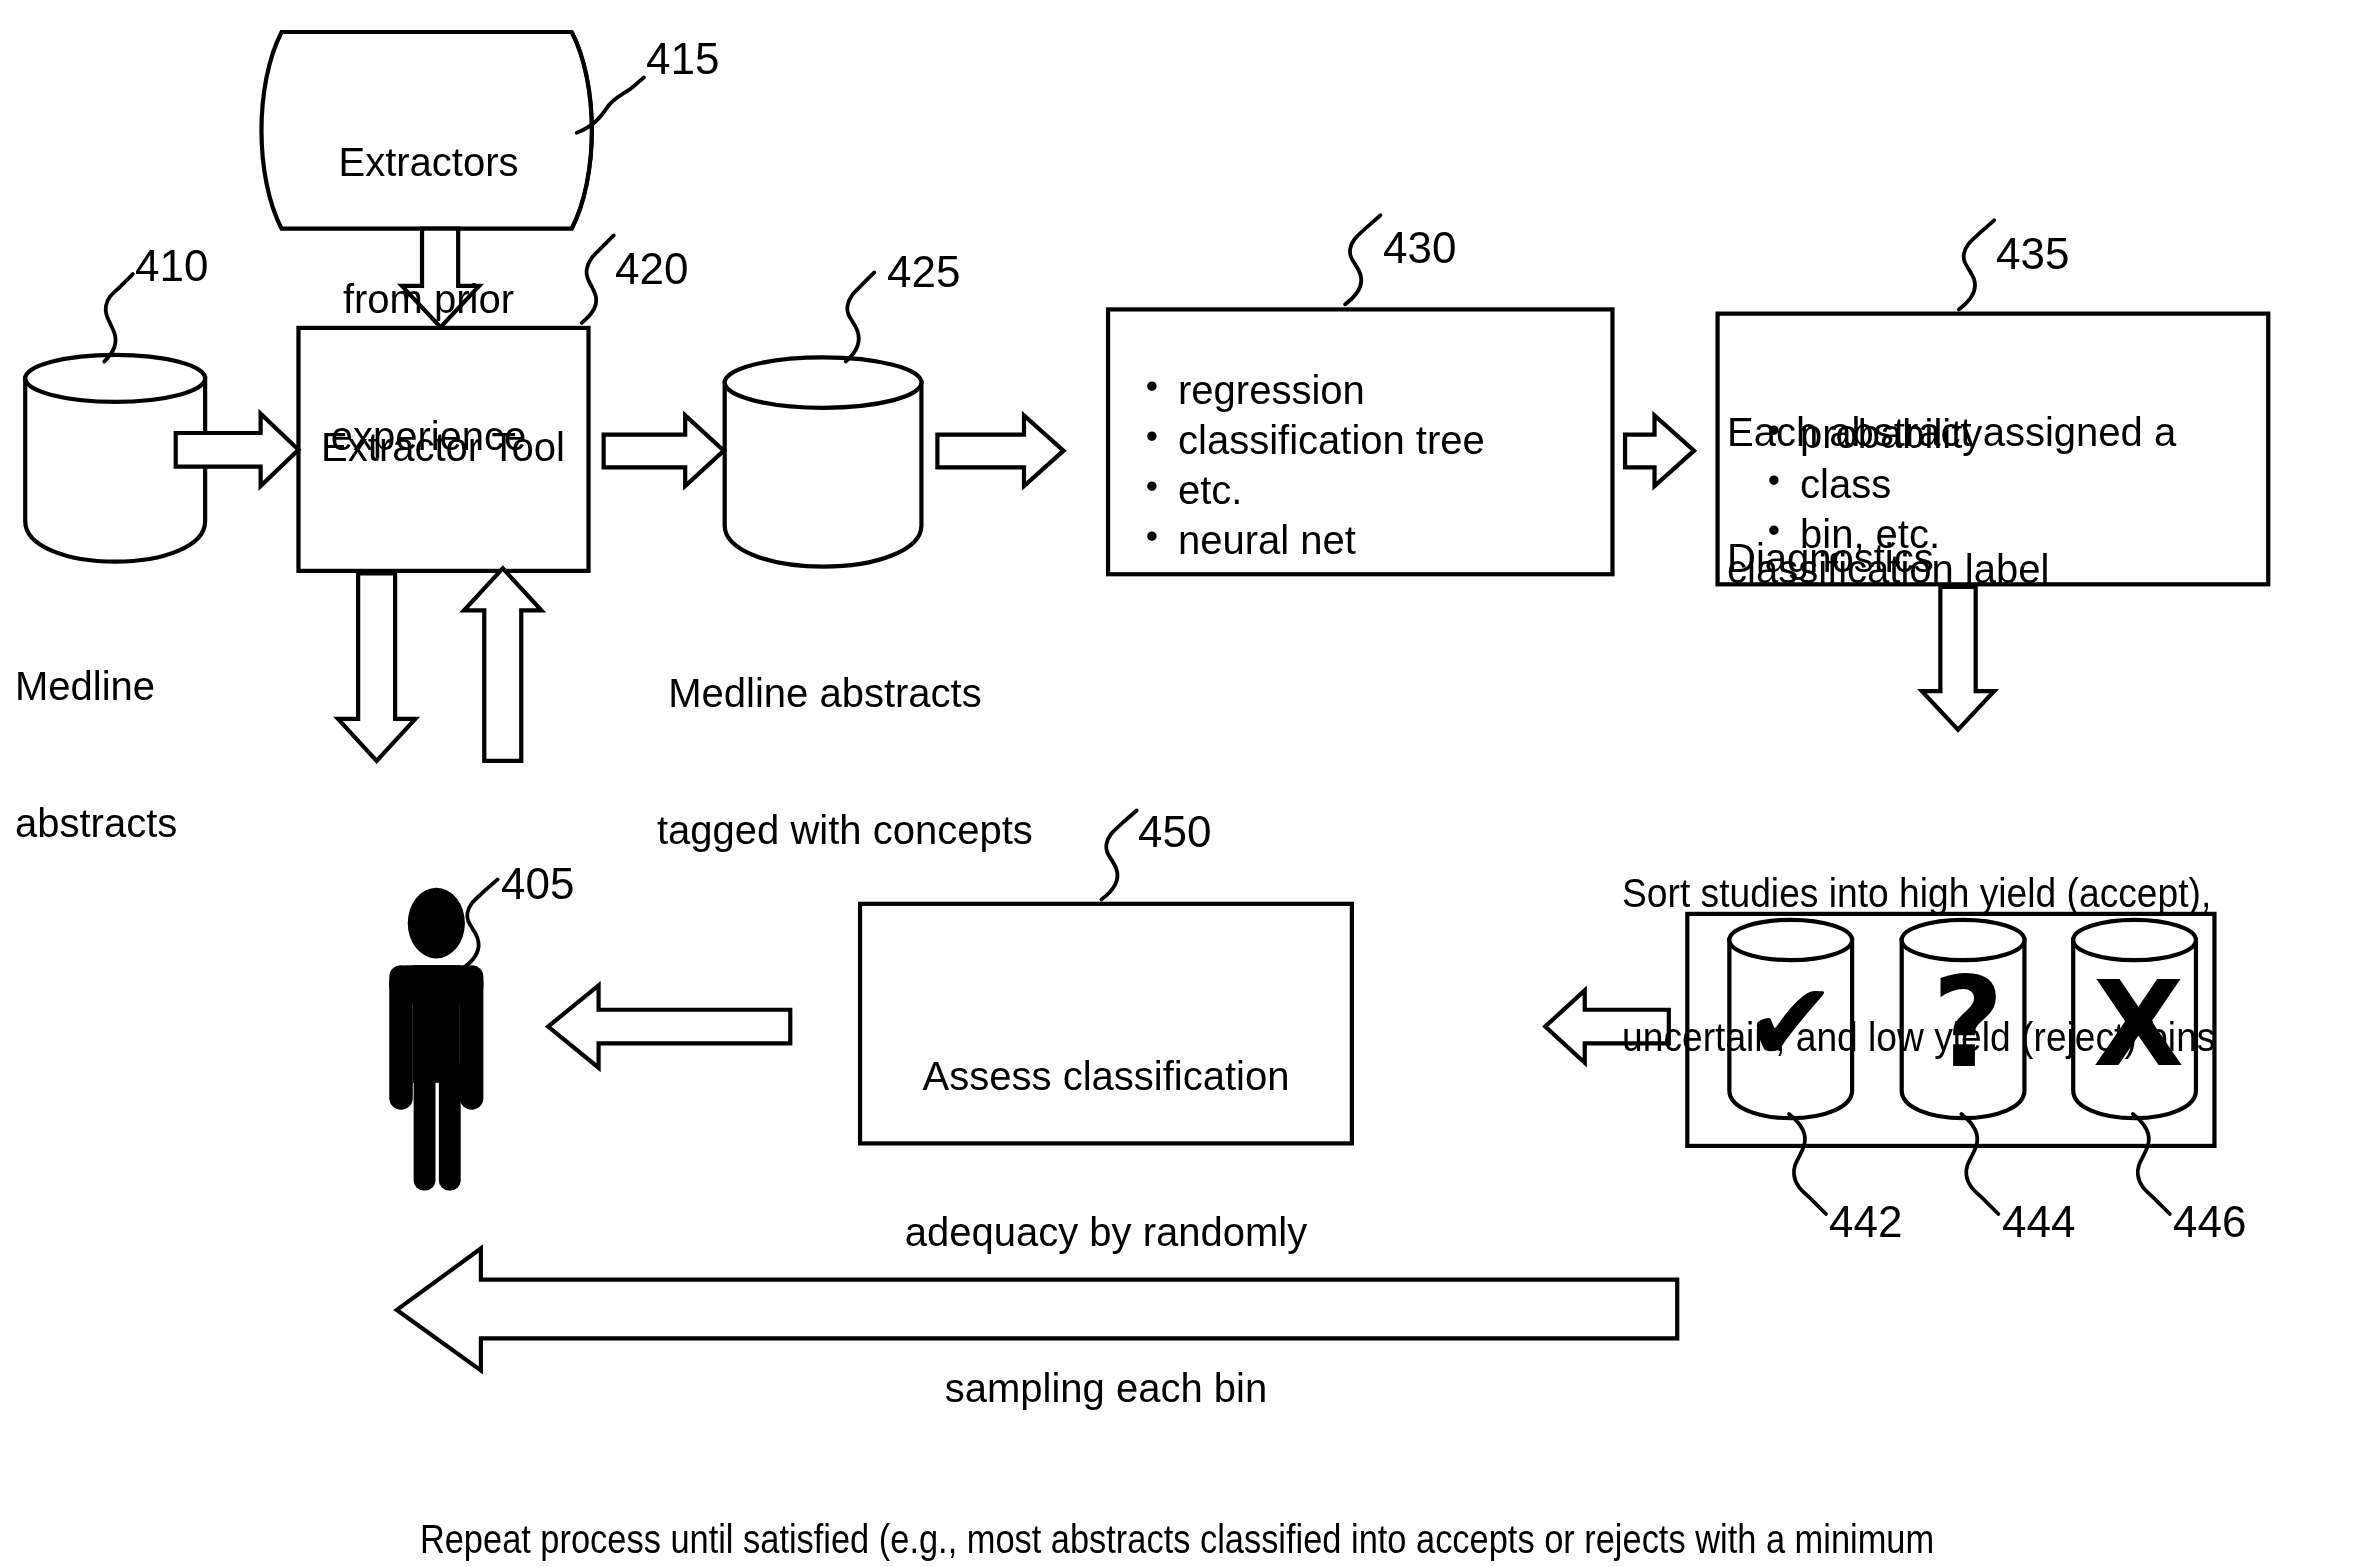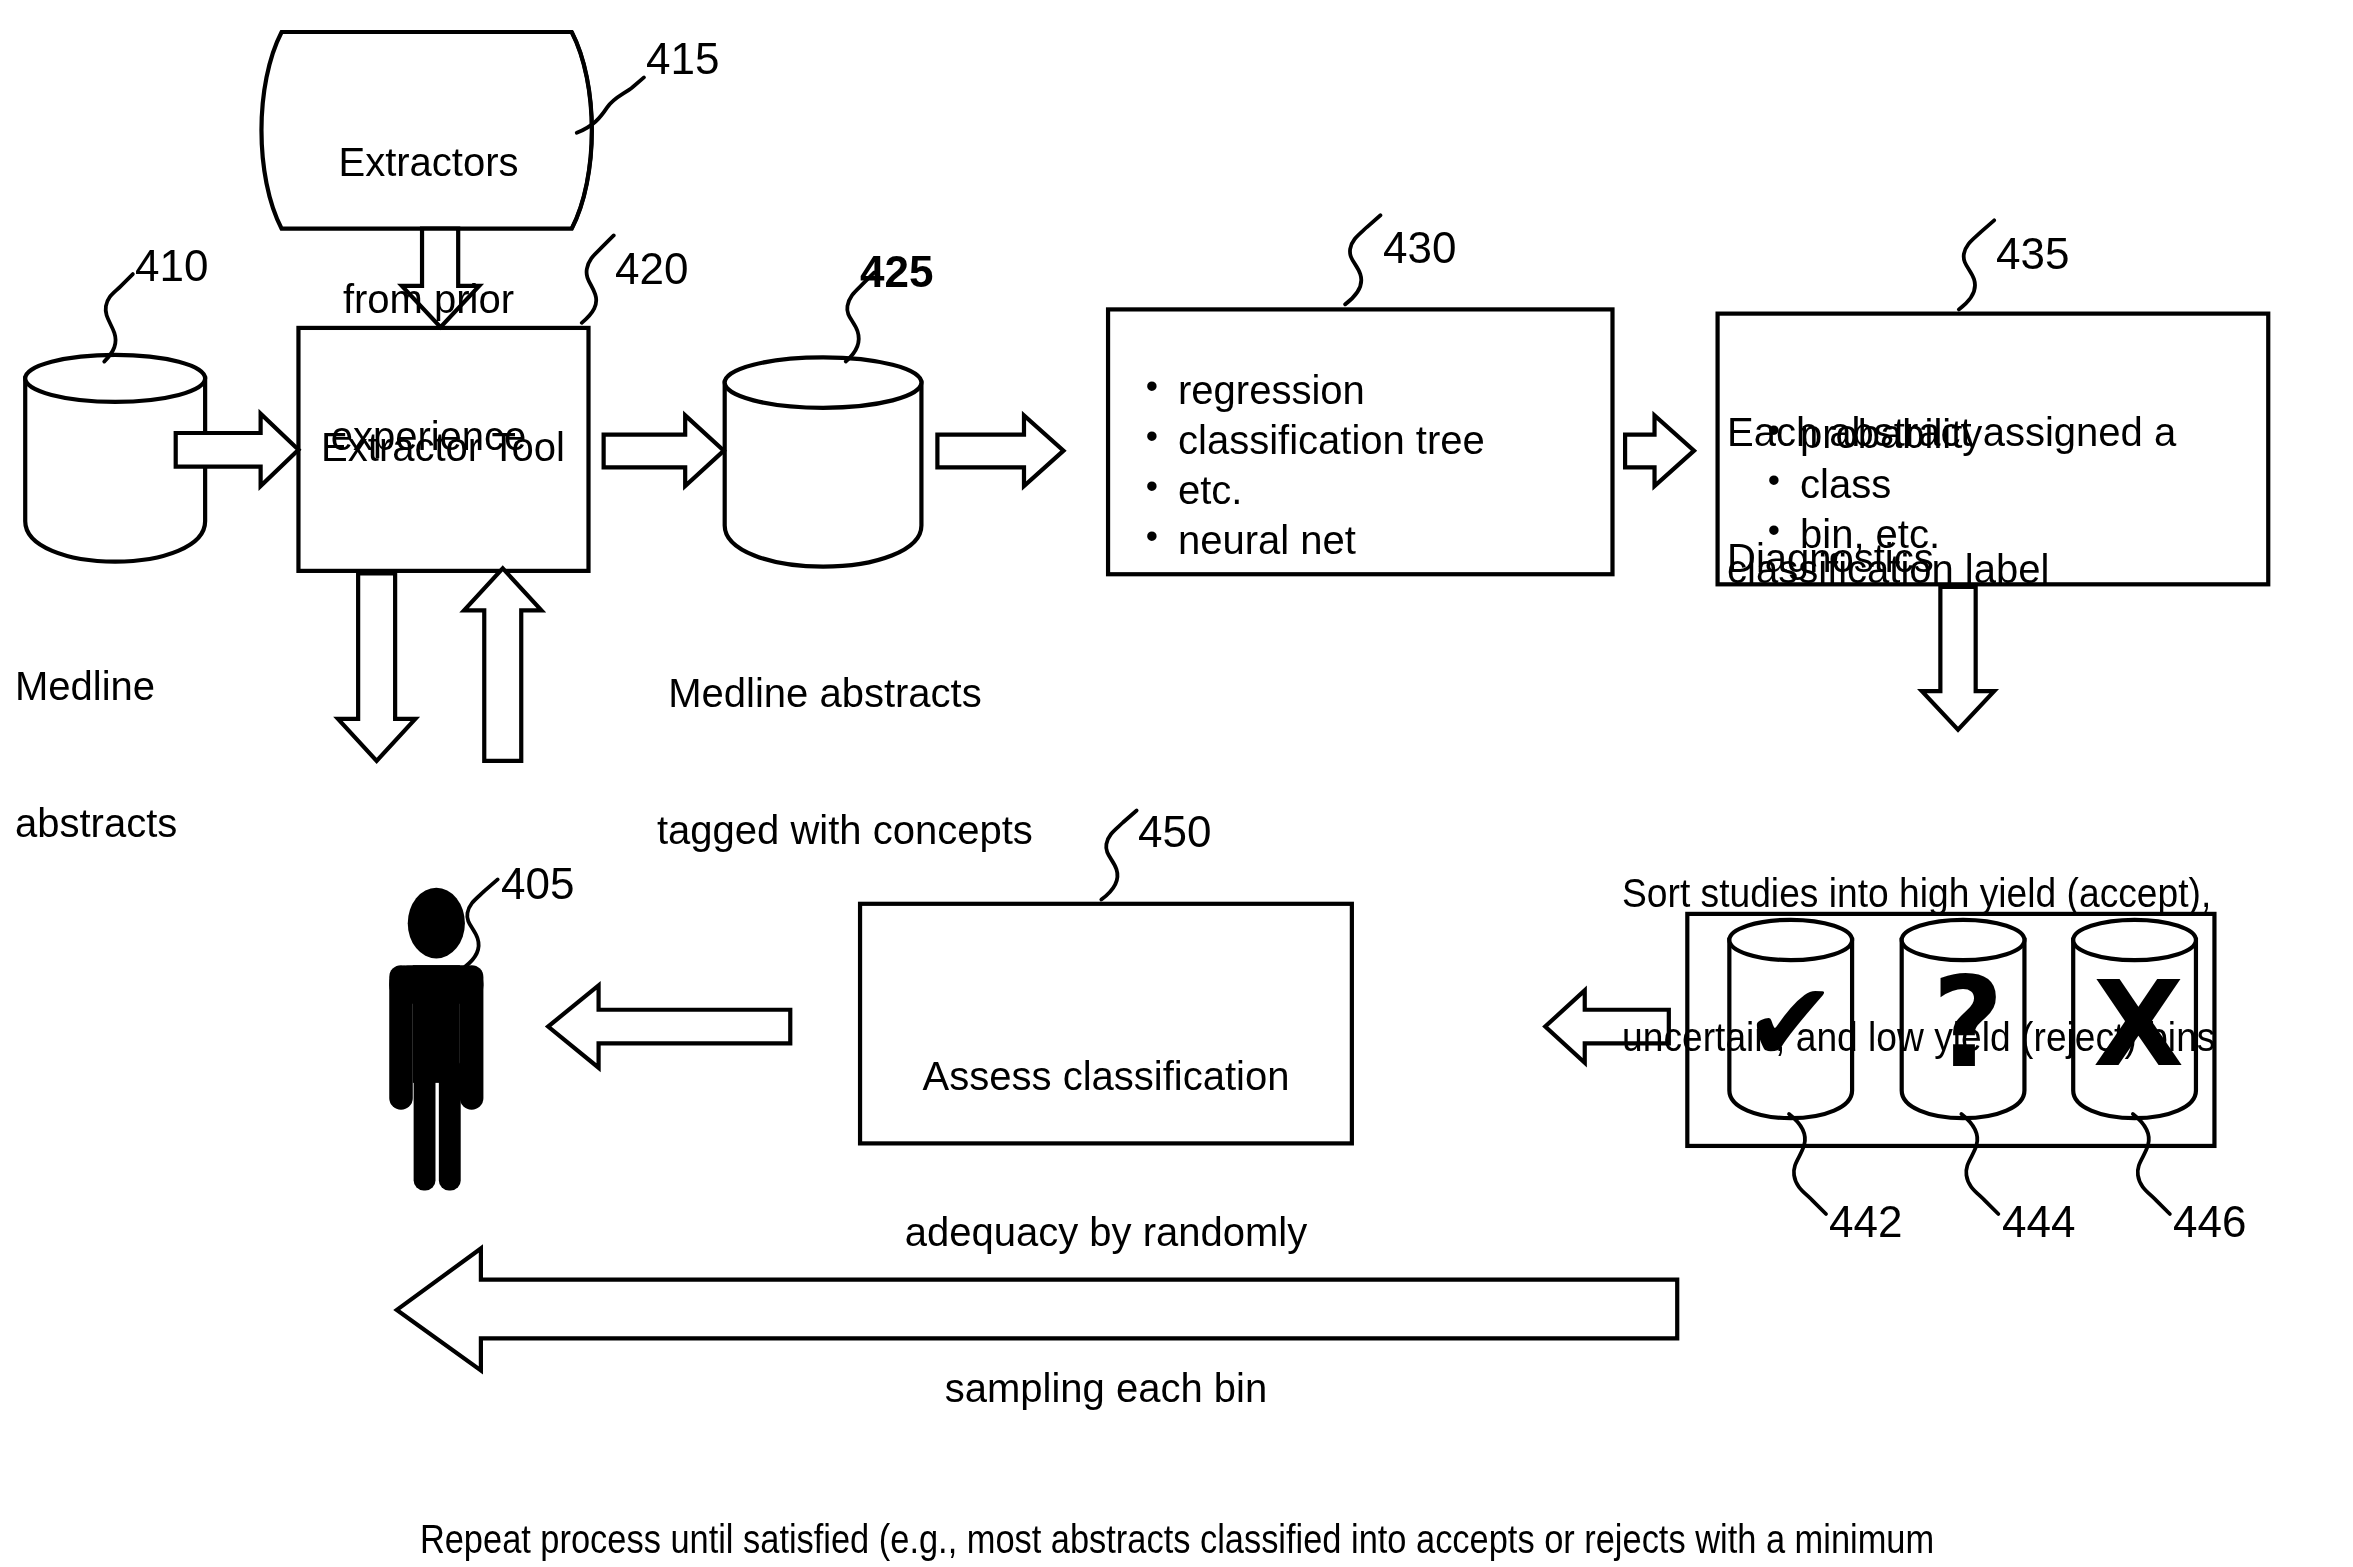--- a/index.html
+++ b/index.html
@@ -194,21 +194,21 @@
 
   <div class="lbl ref" style="left:135px; top:241px;">410</div>
   <div class="lbl cap" style="left:15px; top:573px;">
     <div>Medline</div>
     <div>abstracts</div>
   </div>
 
   <div class="lbl boxtext" style="left:298px; top:425px; width:290px; text-align:center;">Extractor Tool</div>
   <div class="lbl ref" style="left:615px; top:244px;">420</div>
 
-  <div class="lbl ref" style="left:860px; top:247px;font-weight:bold;">425</div>
+  <div class="lbl ref" style="left:887px; top:247px;">425</div>
   <div class="lbl cap" style="left:657px; top:580px; width:336px; text-align:center;">
     <div>Medline abstracts</div>
     <div>tagged with concepts</div>
   </div>
 
   <div class="lbl ref" style="left:1383px; top:223px;">430</div>
   <ul class="bullets" style="position:absolute; left:1139px; top:368px;">
     <li>regression</li>
     <li>classification tree</li>
     <li>etc.</li>

